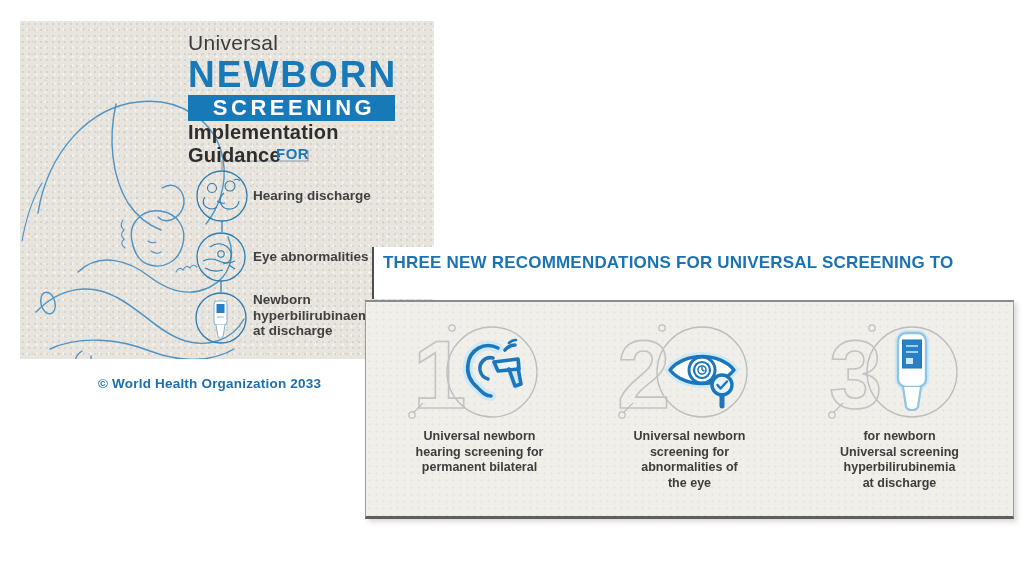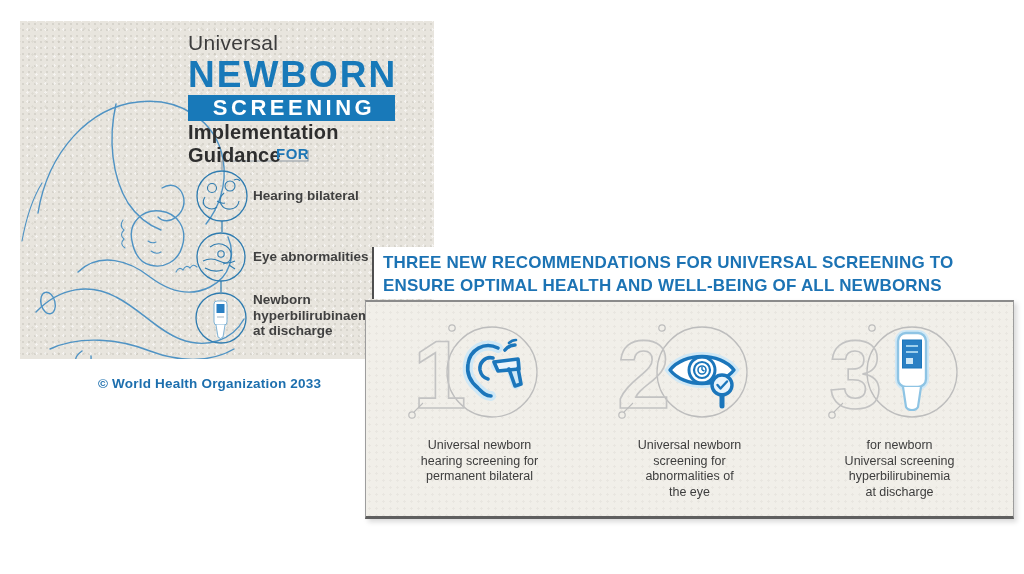--- a/index.html
+++ b/index.html
@@ -48,21 +48,21 @@
     position:absolute; left:365px; top:300px; width:649px; height:219px;
     background-color:#f1efe9;
     background-image:radial-gradient(rgba(120,114,100,0.07) 1px, transparent 1.2px);
     background-size:7px 7px;
     border:1px solid #9d9d9d; border-top:2px solid #8b8b8b; border-bottom:3px solid #5f5f5f;
     box-shadow:3px 3px 5px rgba(0,0,0,0.15);
   }
   .items-row { display:flex; justify-content:center; gap:34px; padding-top:21px; }
   .rec-item { width:176px; text-align:center; }
   .rec-graphic svg { width:162px; height:100px; display:block; margin:0 auto; }
-  .rec-caption { margin-top:15px; font-size:12.5px; font-weight:normal; color:#3d3d3d; line-height:15.5px; }
+  .rec-caption { margin-top:6px; font-size:12.5px; font-weight:bold; color:#3d3d3d; line-height:15.5px; }
 
   .digit-text { font-family:"Liberation Sans",sans-serif; font-weight:bold; font-size:96px; fill:none; stroke:#c3c3c3; stroke-width:1.6px; }
 </style>
 </head>
 <body>
 
 <div class="stage">
 
   <div class="poster">
 
@@ -123,34 +123,33 @@
     </svg>
 
     <div class="title-block">
       <div class="title-top">Universal</div>
       <div class="title-main">NEWBORN</div>
       <div class="title-bar">SCREENING</div>
       <div class="subtitle">Implementation Guidance</div>
     </div>
     <div class="for-label">FOR</div>
 
-    <div class="poster-label lbl-1">Hearing bilateral</div>
+    <div class="poster-label lbl-1">Hearing discharge</div>
     <div class="poster-label lbl-2">Eye abnormalities</div>
     <div class="poster-label lbl-3">
       <div>Newborn</div>
       <div>hyperbilirubinaemia</div>
       <div>at discharge</div>
     </div>
   </div>
 
   <div class="copyright">© World Health Organization 2033</div>
 
   <div class="heading-box">
     <div class="heading-line">THREE NEW RECOMMENDATIONS FOR UNIVERSAL SCREENING TO</div>
-    <div class="heading-line">ENSURE OPTIMAL HEALTH AND WELL-BEING OF ALL NEWBORNS</div>
   </div>
 
   <div class="items-box">
     <div class="items-row">
 
       <div class="rec-item">
         <div class="rec-graphic">
           <svg viewBox="0 0 162 100">
             <circle cx="93" cy="49" r="45" fill="none" stroke="#bdbdbd" stroke-width="1.3"></circle>
             <text class="digit-text" x="14" y="85">1</text>

